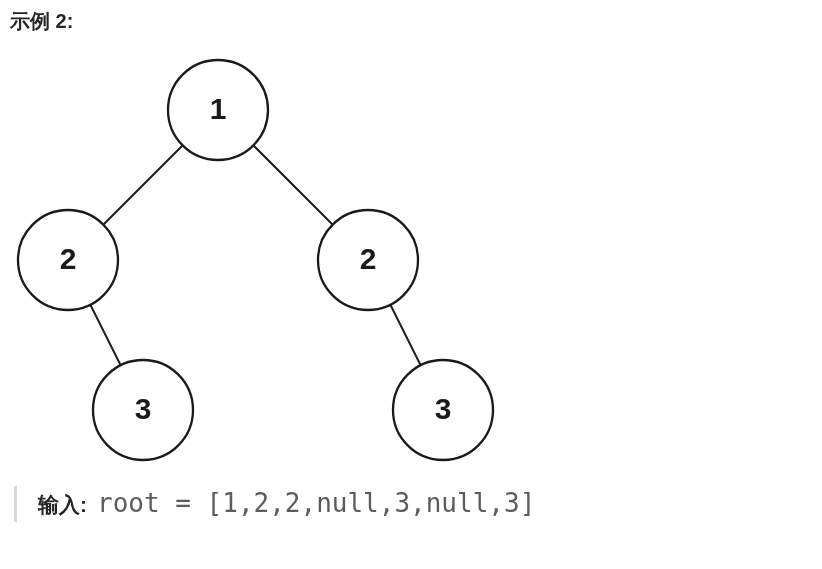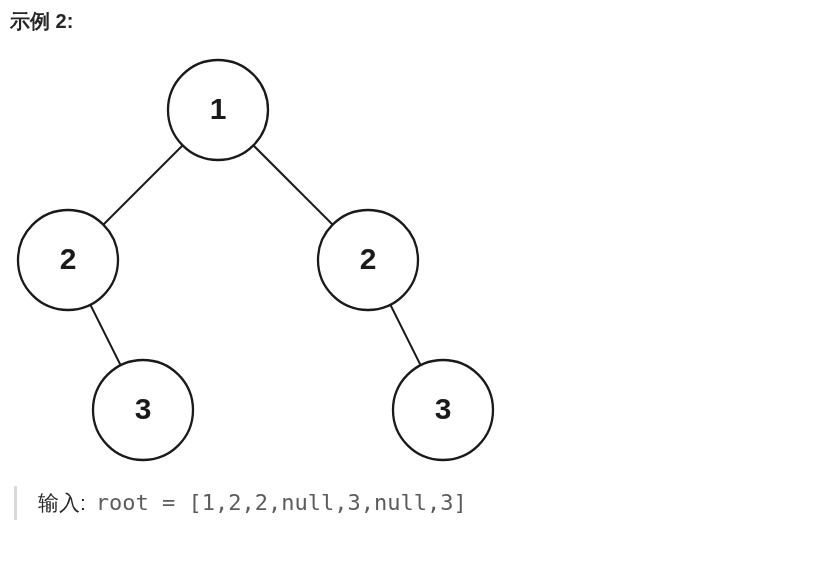--- a/index.html
+++ b/index.html
@@ -52,26 +52,26 @@
     position:absolute;
     left:14px;
     top:486px;
     border-left:3px solid var(--quote-bar);
     padding:2px 0 2px 21px;
     font-size:21px;
     line-height:30px;
     white-space:nowrap;
   }
   .io-label{
-    font-weight:400;
+    font-weight:700;
     color:var(--text-primary);
   }
   .mono{
     font-family:"DejaVu Sans Mono","Liberation Mono",monospace;
-    font-size:22px;
+    font-size:26px;
     color:var(--code-text);
     margin-left:10px;
   }
 </style>
 </head>
 <body>
 
 <div class="screen">
 
   <div class="title">示例 2:</div>

